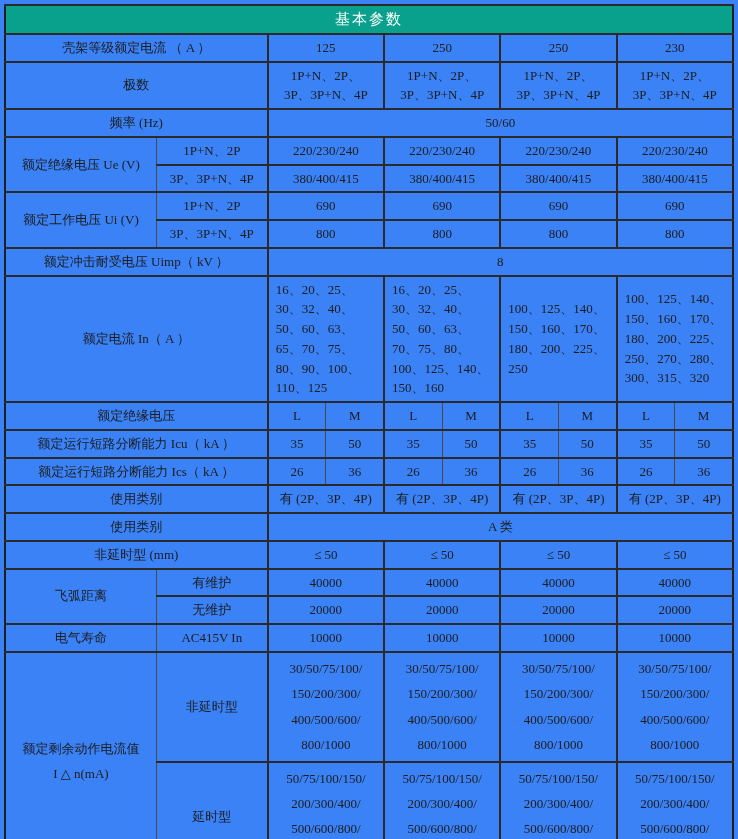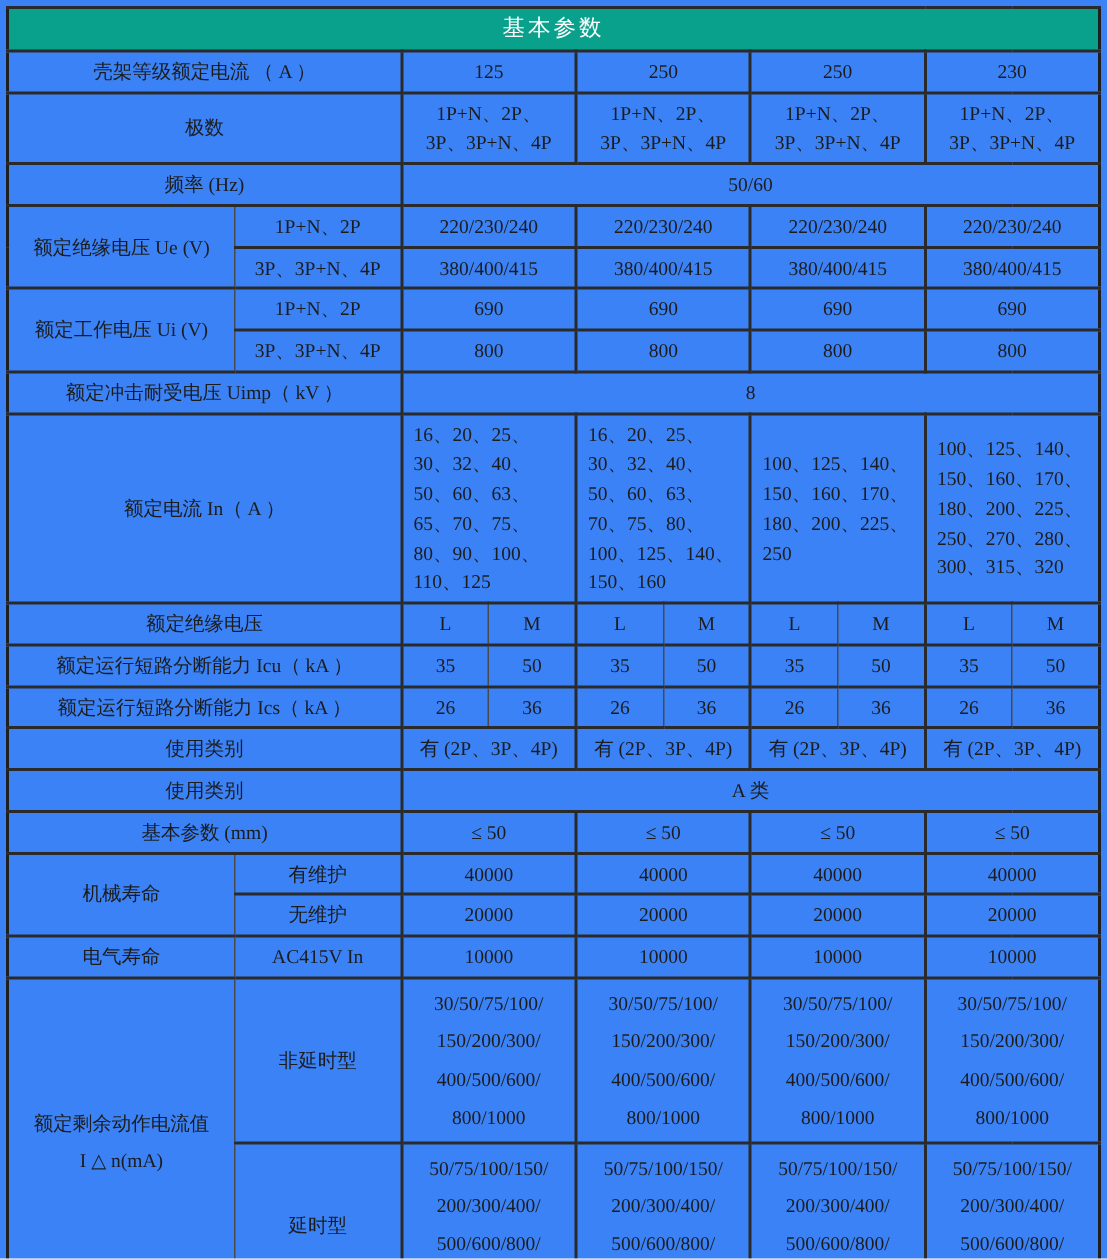--- a/index.html
+++ b/index.html
@@ -201,28 +201,28 @@
           <td colspan="2" class="vmaj">有 (2P、3P、4P)</td>
           <td colspan="2" class="vmaj">有 (2P、3P、4P)</td>
           <td colspan="2" class="vmaj">有 (2P、3P、4P)</td>
           <td colspan="2">有 (2P、3P、4P)</td>
         </tr>
         <tr data-row="category">
           <td colspan="2" class="vmaj label">使用类别</td>
           <td colspan="8">A 类</td>
         </tr>
         <tr data-row="arc-distance">
-          <td colspan="2" class="vmaj label">基本参数 (mm)</td>
+          <td colspan="2" class="vmaj label">非延时型 (mm)</td>
           <td colspan="2" class="vmaj">≤ 50</td>
           <td colspan="2" class="vmaj">≤ 50</td>
           <td colspan="2" class="vmaj">≤ 50</td>
           <td colspan="2">≤ 50</td>
         </tr>
         <tr data-row="mech-life">
-          <td rowspan="2" class="label">机械寿命</td>
+          <td rowspan="2" class="label">飞弧距离</td>
           <td class="vmaj sublabel">有维护</td>
           <td colspan="2" class="vmaj">40000</td>
           <td colspan="2" class="vmaj">40000</td>
           <td colspan="2" class="vmaj">40000</td>
           <td colspan="2">40000</td>
         </tr>
         <tr data-row="mech-life-2" class="sub">
           <td class="vmaj sublabel">无维护</td>
           <td colspan="2" class="vmaj">20000</td>
           <td colspan="2" class="vmaj">20000</td>

